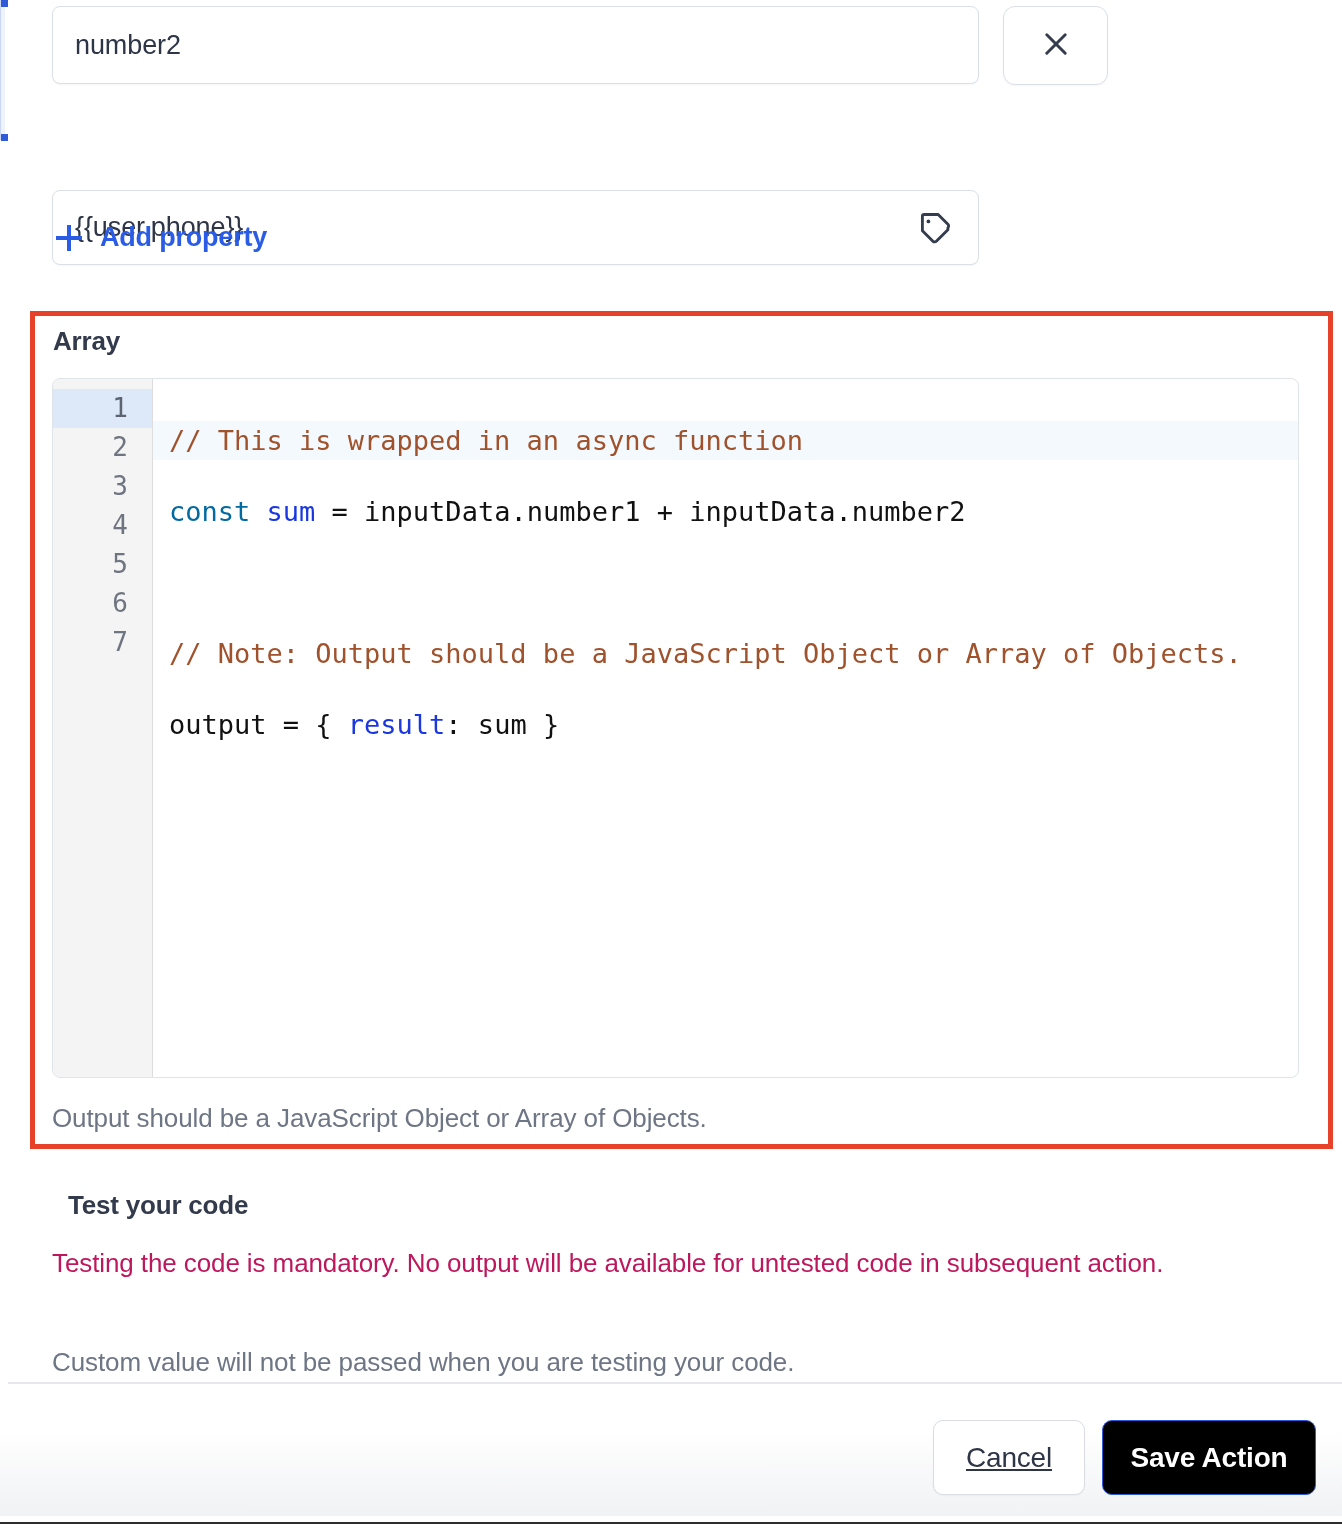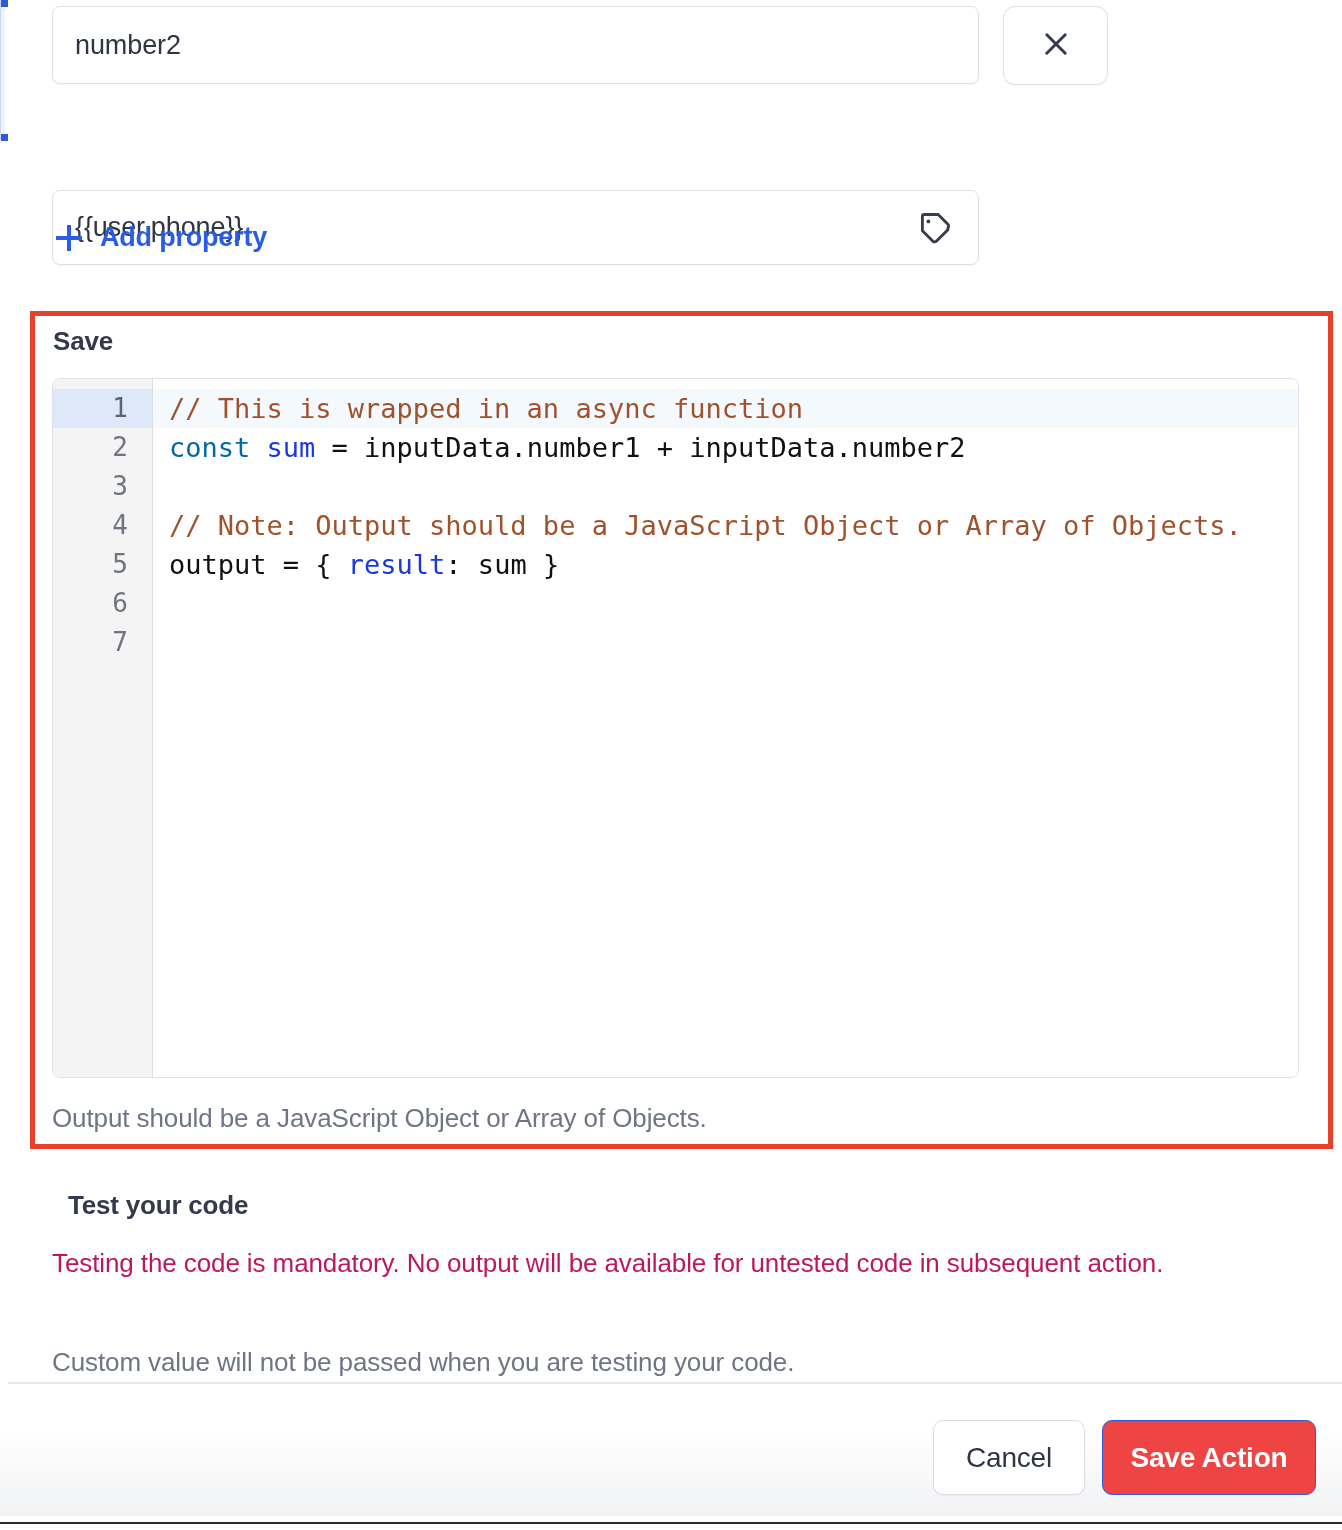--- a/index.html
+++ b/index.html
@@ -153,20 +153,21 @@
     overflow: hidden;
   }
   .code-area .cl {
     height: 39px;
     line-height: 39px;
     padding-left: 16px;
     font-family: "DejaVu Sans Mono", monospace;
     font-size: 27px;
     color: #1c1c1c;
     white-space: pre;
+    margin-top: 32px;
   }
   .code-area .cl.active { background: #f3f9fd; }
   .tok-comment { color: #a0522d; }
   .tok-kw      { color: #0369a1; }
   .tok-var     { color: #1a37e0; }
   .tok-plain   { color: #111111; }
 
   .help-text {
     position: absolute;
     left: 52px; top: 1103px;
@@ -233,25 +234,26 @@
     letter-spacing: -0.2px;
     cursor: pointer;
   }
   .btn-cancel {
     left: 933px; top: 1420px;
     width: 152px; height: 75px;
     background: #ffffff;
     border: 1px solid #d9dce2;
     color: #2e3546;
     box-shadow: 0 1px 2px rgba(16,24,40,0.04);
+    text-decoration: underline;
   }
   .btn-save {
     left: 1102px; top: 1420px;
     width: 214px; height: 75px;
-    background: #ef4444;
+    background: #000000;
     border: 1px solid #2f5bd8;
     color: #ffffff;
     font-weight: 700;
   }
 </style>
 </head>
 <body>
 
 <div class="screen">
 
@@ -283,21 +285,21 @@
     </span>
   </div>
 
   <div class="add-property">
     <span class="plus-glyph"></span>
     <span>Add property</span>
   </div>
 
   <div class="highlight-box"></div>
 
-  <div class="code-label">Save</div>
+  <div class="code-label">Array</div>
 
   <div class="editor">
     <div class="gutter" id="gutter">
         <div class="ln active">1</div>
         <div class="ln">2</div>
         <div class="ln">3</div>
         <div class="ln">4</div>
         <div class="ln">5</div>
         <div class="ln">6</div>
         <div class="ln">7</div>

